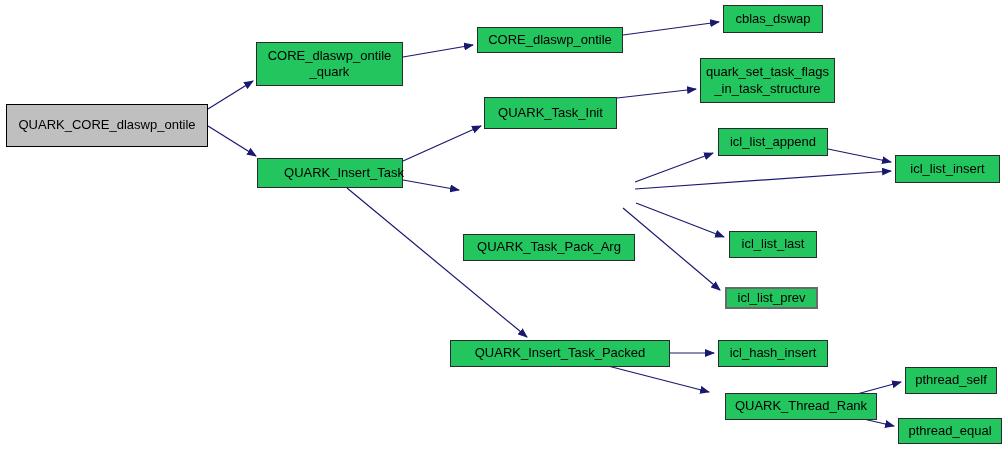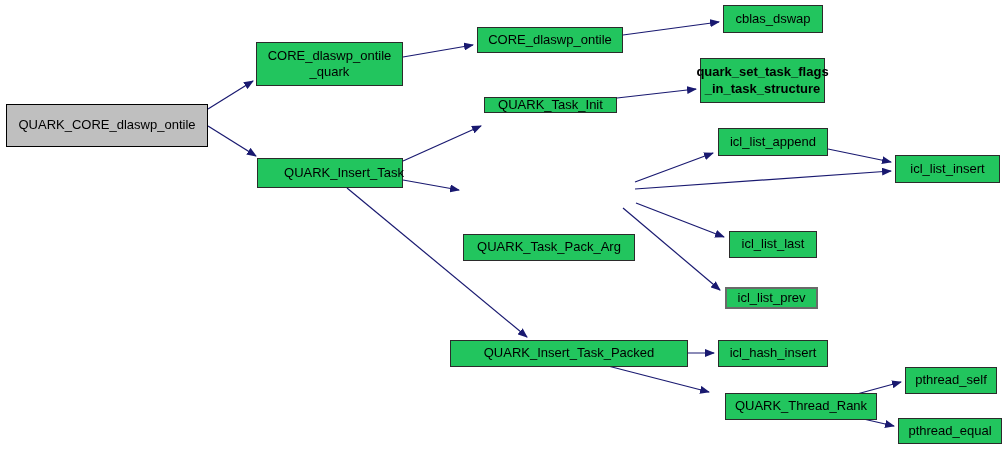--- a/index.html
+++ b/index.html
@@ -73,28 +73,28 @@
         <line x1="846" y1="397" x2="901" y2="382" stroke="#191970" stroke-width="1.2" marker-end="url(#arrowhead)"></line>
         <line x1="846" y1="415" x2="894" y2="426" stroke="#191970" stroke-width="1.2" marker-end="url(#arrowhead)"></line>
       </g>
   </svg>
   <div id="node-layer">
       <div class="node root" style="left: 6px; top: 104px; width: 202px; height: 43px;">QUARK_CORE_dlaswp_ontile</div>
       <div class="node" style="left: 256px; top: 42px; width: 147px; height: 44px;">CORE_dlaswp_ontile
 _quark</div>
       <div class="node" style="left: 477px; top: 27px; width: 146px; height: 26px;">CORE_dlaswp_ontile</div>
       <div class="node" style="left: 723px; top: 5px; width: 100px; height: 28px;">cblas_dswap</div>
-      <div class="node" style="left: 700px; top: 58px; width: 125px; height: 45px; font-weight: bold;">quark_set_task_flags
+      <div class="node" style="left: 700px; top: 58px; width: 135px; height: 45px;">quark_set_task_flags
 _in_task_structure</div>
-      <div class="node" style="left: 484px; top: 97px; width: 133px; height: 16px;">QUARK_Task_Init</div>
+      <div class="node" style="left: 484px; top: 97px; width: 133px; height: 32px;">QUARK_Task_Init</div>
       <div class="node" style="left: 257px; top: 158px; width: 146px; height: 30px; padding-left: 28px;">QUARK_Insert_Task</div>
       <div class="node" style="left: 463px; top: 188px; width: 172px; height: 27px; margin-top: 46px;">QUARK_Task_Pack_Arg</div>
       <div class="node" style="left: 718px; top: 128px; width: 110px; height: 28px;">icl_list_append</div>
       <div class="node" style="left: 895px; top: 155px; width: 105px; height: 28px;">icl_list_insert</div>
       <div class="node" style="left: 729px; top: 231px; width: 88px; height: 27px;">icl_list_last</div>
       <div class="node" style="left: 725px; top: 287px; width: 93px; height: 22px; border-color: rgb(106, 106, 106); border-width: 2px;">icl_list_prev</div>
-      <div class="node" style="left: 450px; top: 340px; width: 238px; height: 27px;">QUARK_Insert_Task_Packed</div>
+      <div class="node" style="left: 450px; top: 340px; width: 220px; height: 27px;">QUARK_Insert_Task_Packed</div>
       <div class="node" style="left: 718px; top: 340px; width: 110px; height: 27px;">icl_hash_insert</div>
       <div class="node" style="left: 693px; top: 393px; width: 152px; height: 27px; margin-left: 32px;">QUARK_Thread_Rank</div>
       <div class="node" style="left: 905px; top: 367px; width: 92px; height: 27px;">pthread_self</div>
       <div class="node" style="left: 898px; top: 418px; width: 104px; height: 26px;">pthread_equal</div>
     </div>
 </div>
 
 </body></html>

